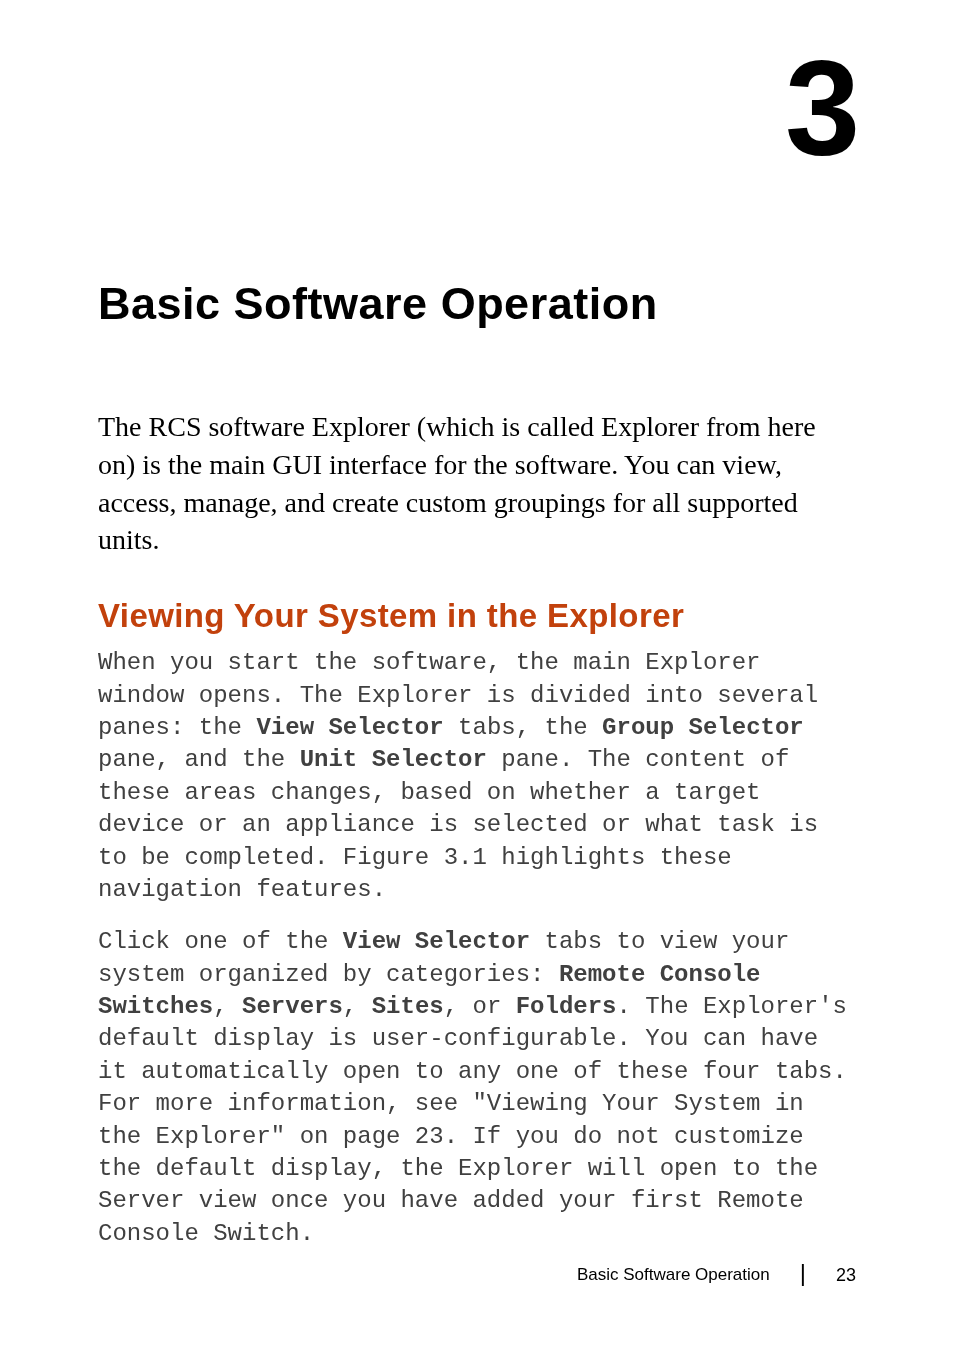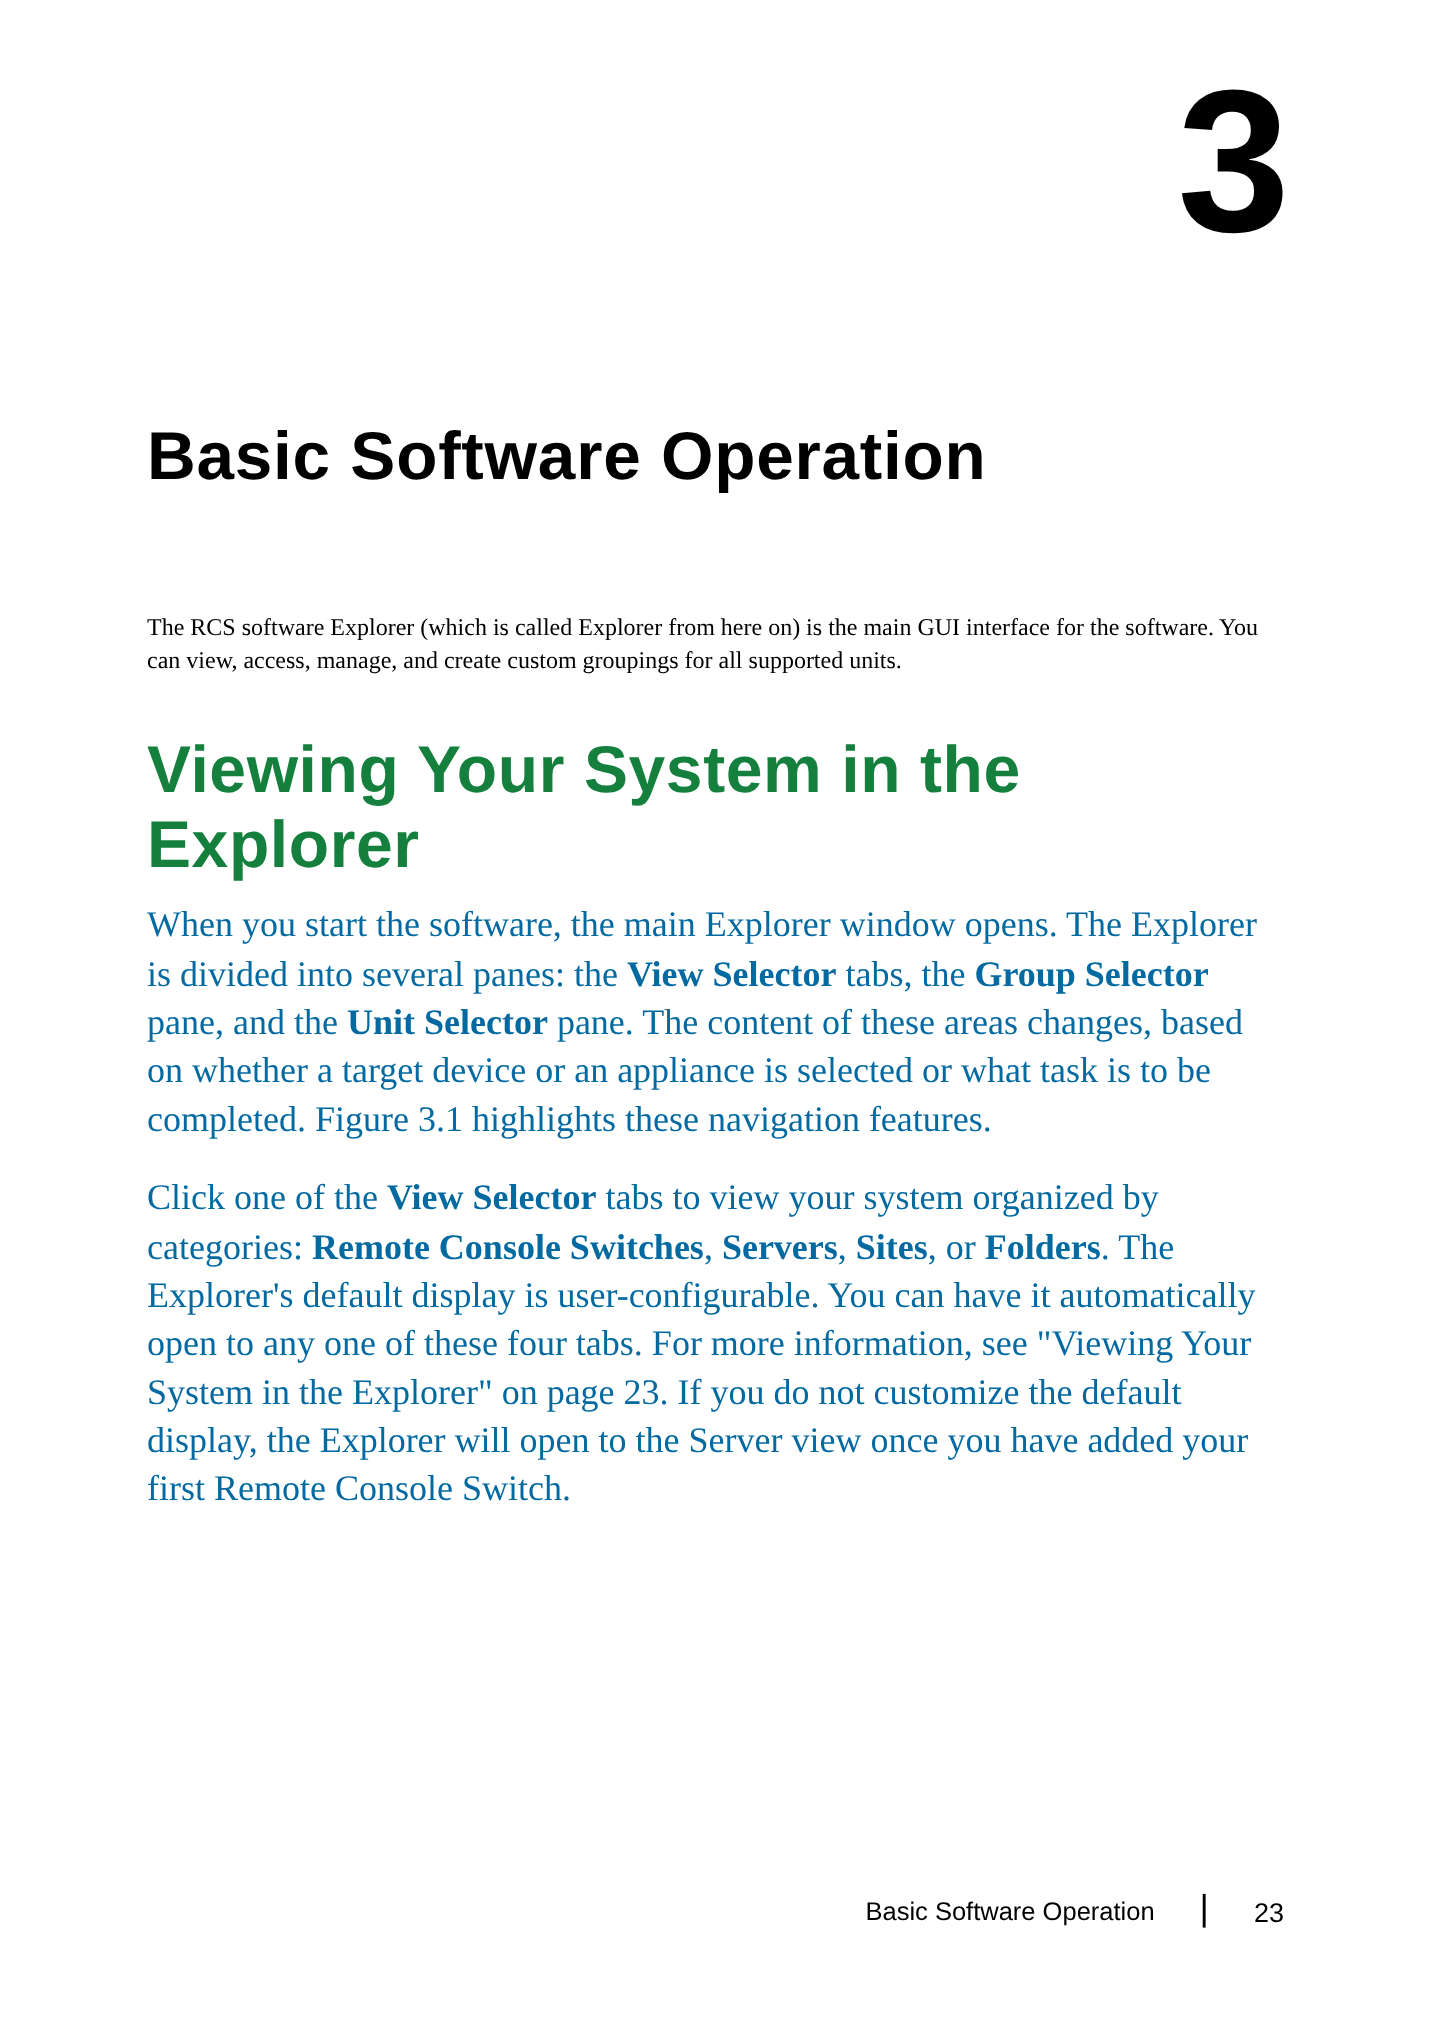--- a/index.html
+++ b/index.html
@@ -32,39 +32,39 @@
       font-family: Arial, Helvetica, sans-serif;
       font-weight: 700;
       font-size: 45px;
       letter-spacing: 0.5px;
       margin-top: 215px;
       margin-bottom: 78px;
       color: #000;
     }
     .intro-para {
       font-family: Georgia, 'Times New Roman', serif;
-      font-size: 16px;
+      font-size: 28px;
       line-height: 1.35;
       margin-bottom: 38px;
       color: #000;
     }
     .section-heading {
       font-family: Arial, Helvetica, sans-serif;
       font-weight: 700;
-      font-size: 44px;
+      font-size: 33px;
       letter-spacing: 0.4px;
       margin-bottom: 6px;
-      color: #15803d;
+      color: #c2410c;
     }
     .body-para {
-      font-family: Liberation Serif, serif;
+      font-family: Liberation Mono, monospace;
       font-size: 24px;
       line-height: 1.35;
       margin-bottom: 20px;
-      color: #0369a1;
+      color: #404040;
       margin-top: 12px;
     }
     .bold { font-weight: 700; }
     .footer {
       position: absolute;
       bottom: 62px;
       right: 98px;
       font-family: Arial, Helvetica, sans-serif;
       font-size: 17px;
       color: #000;

